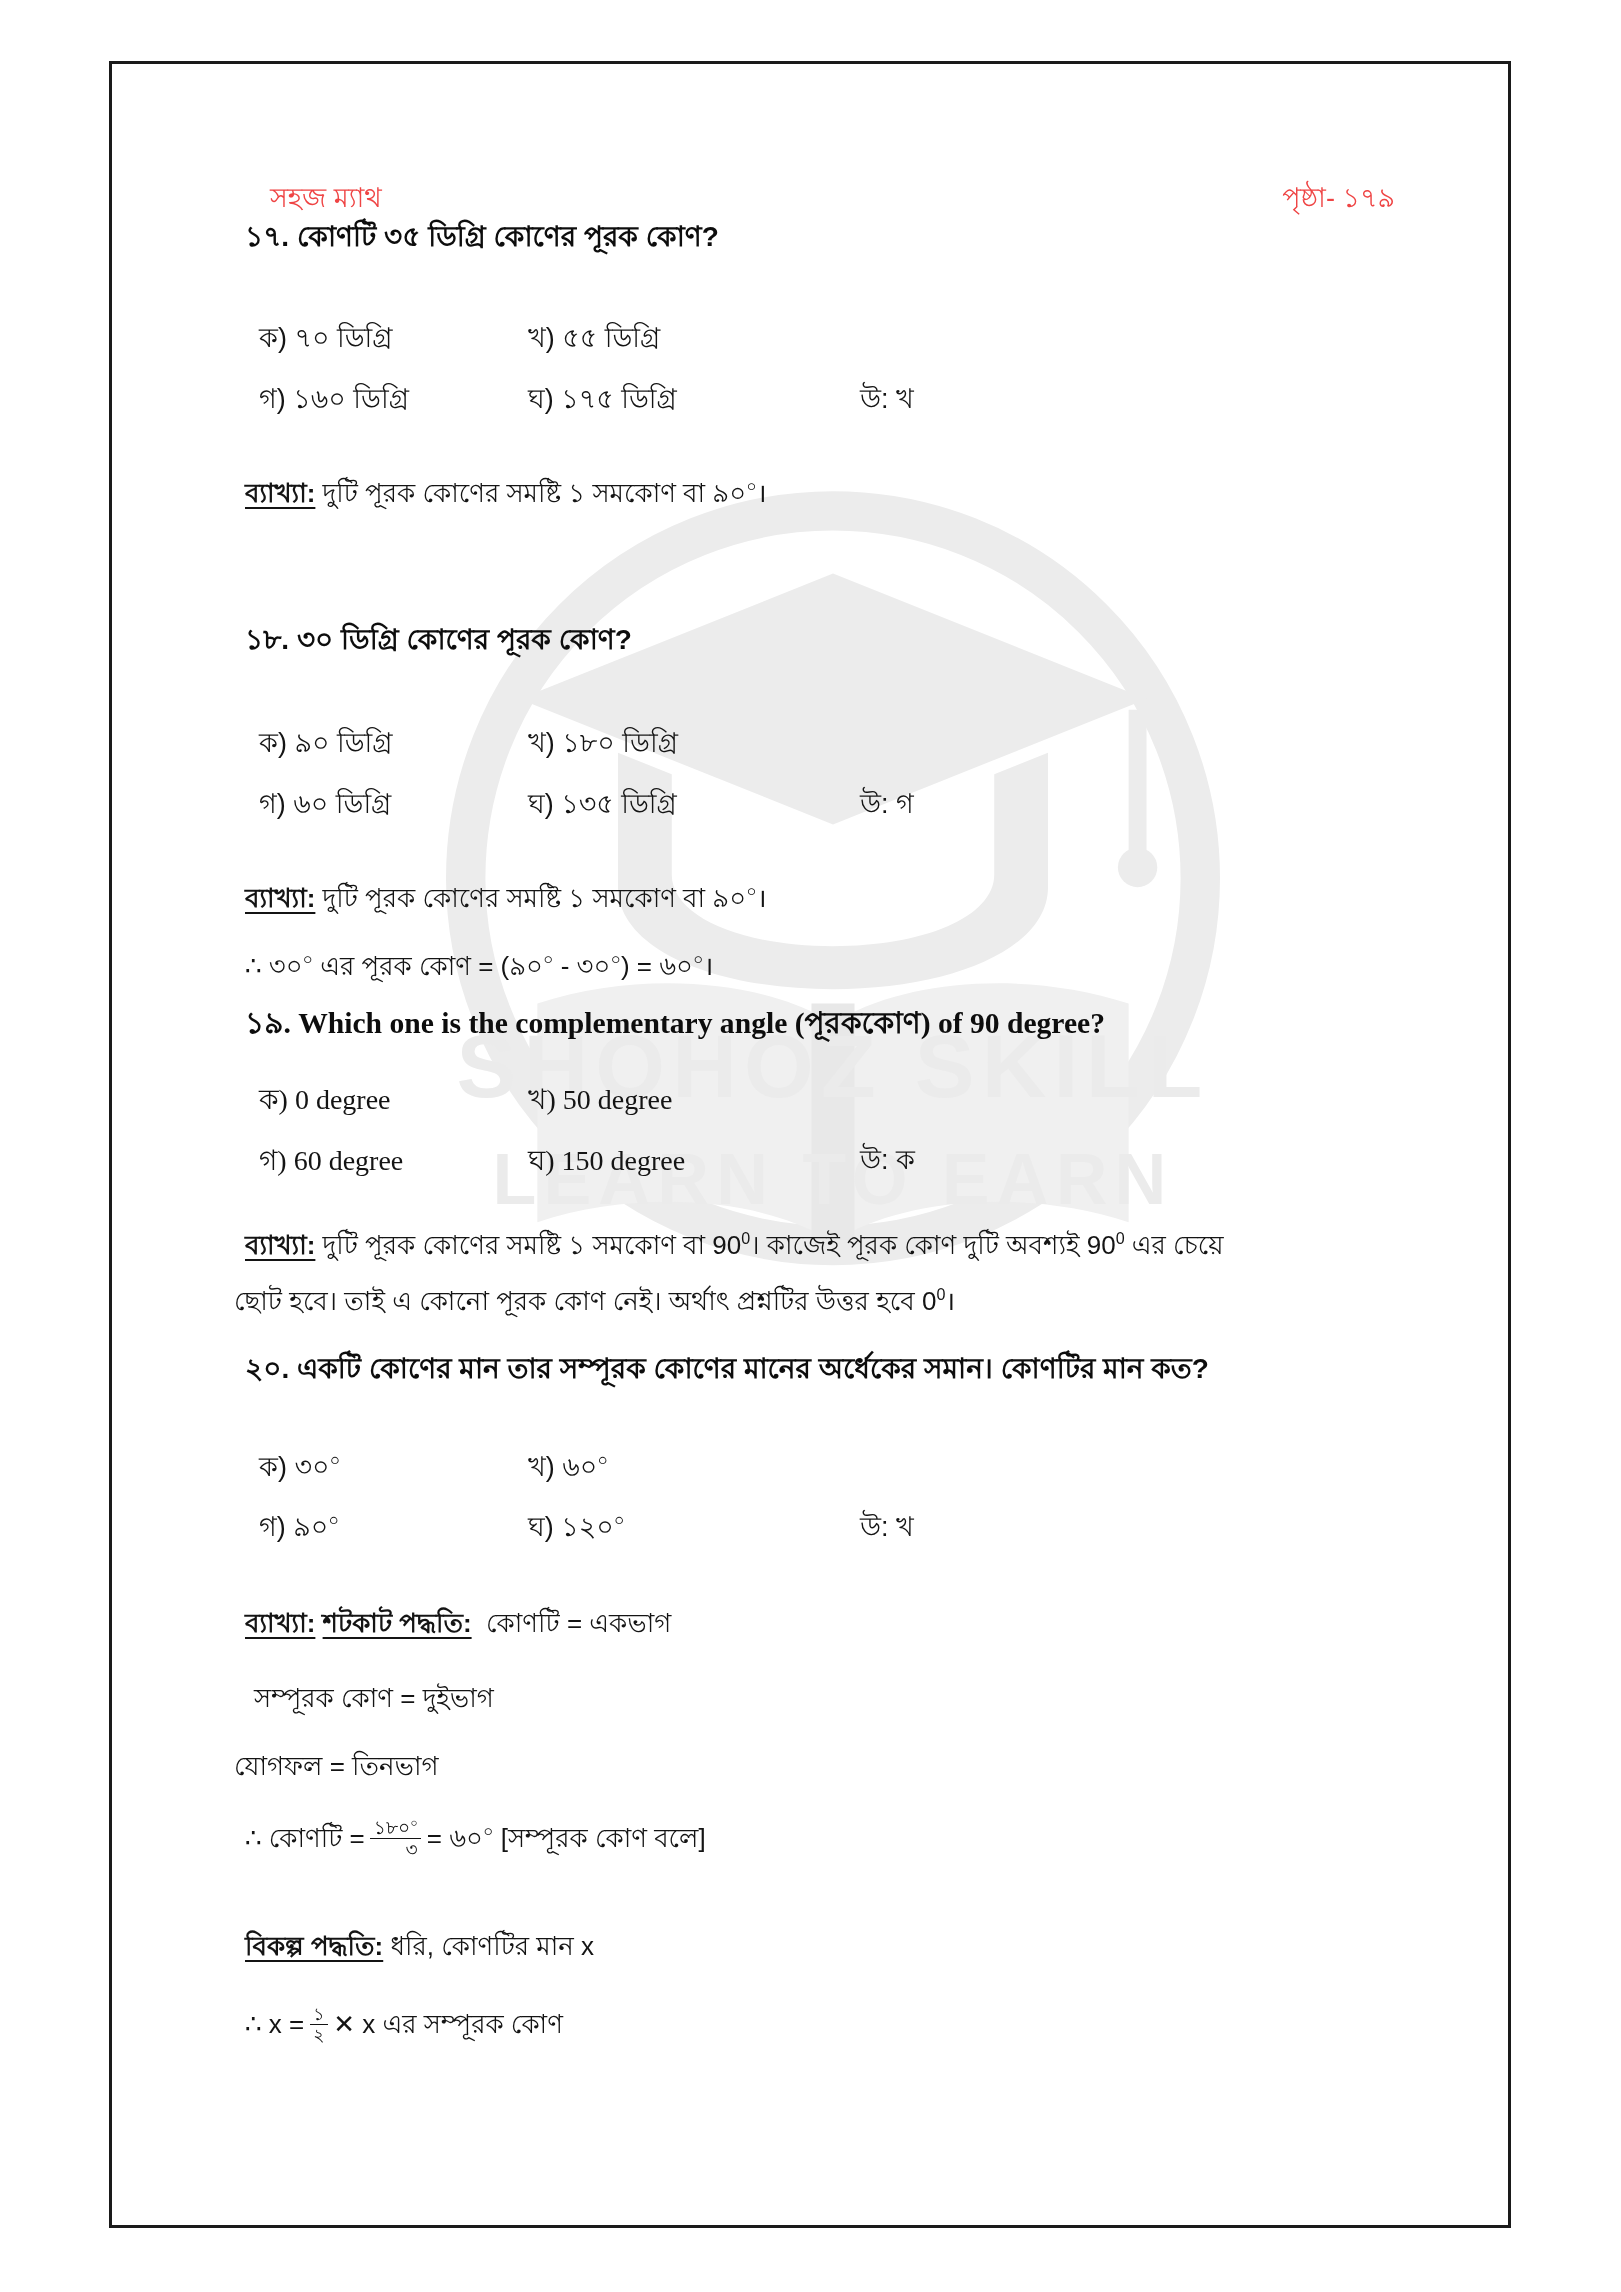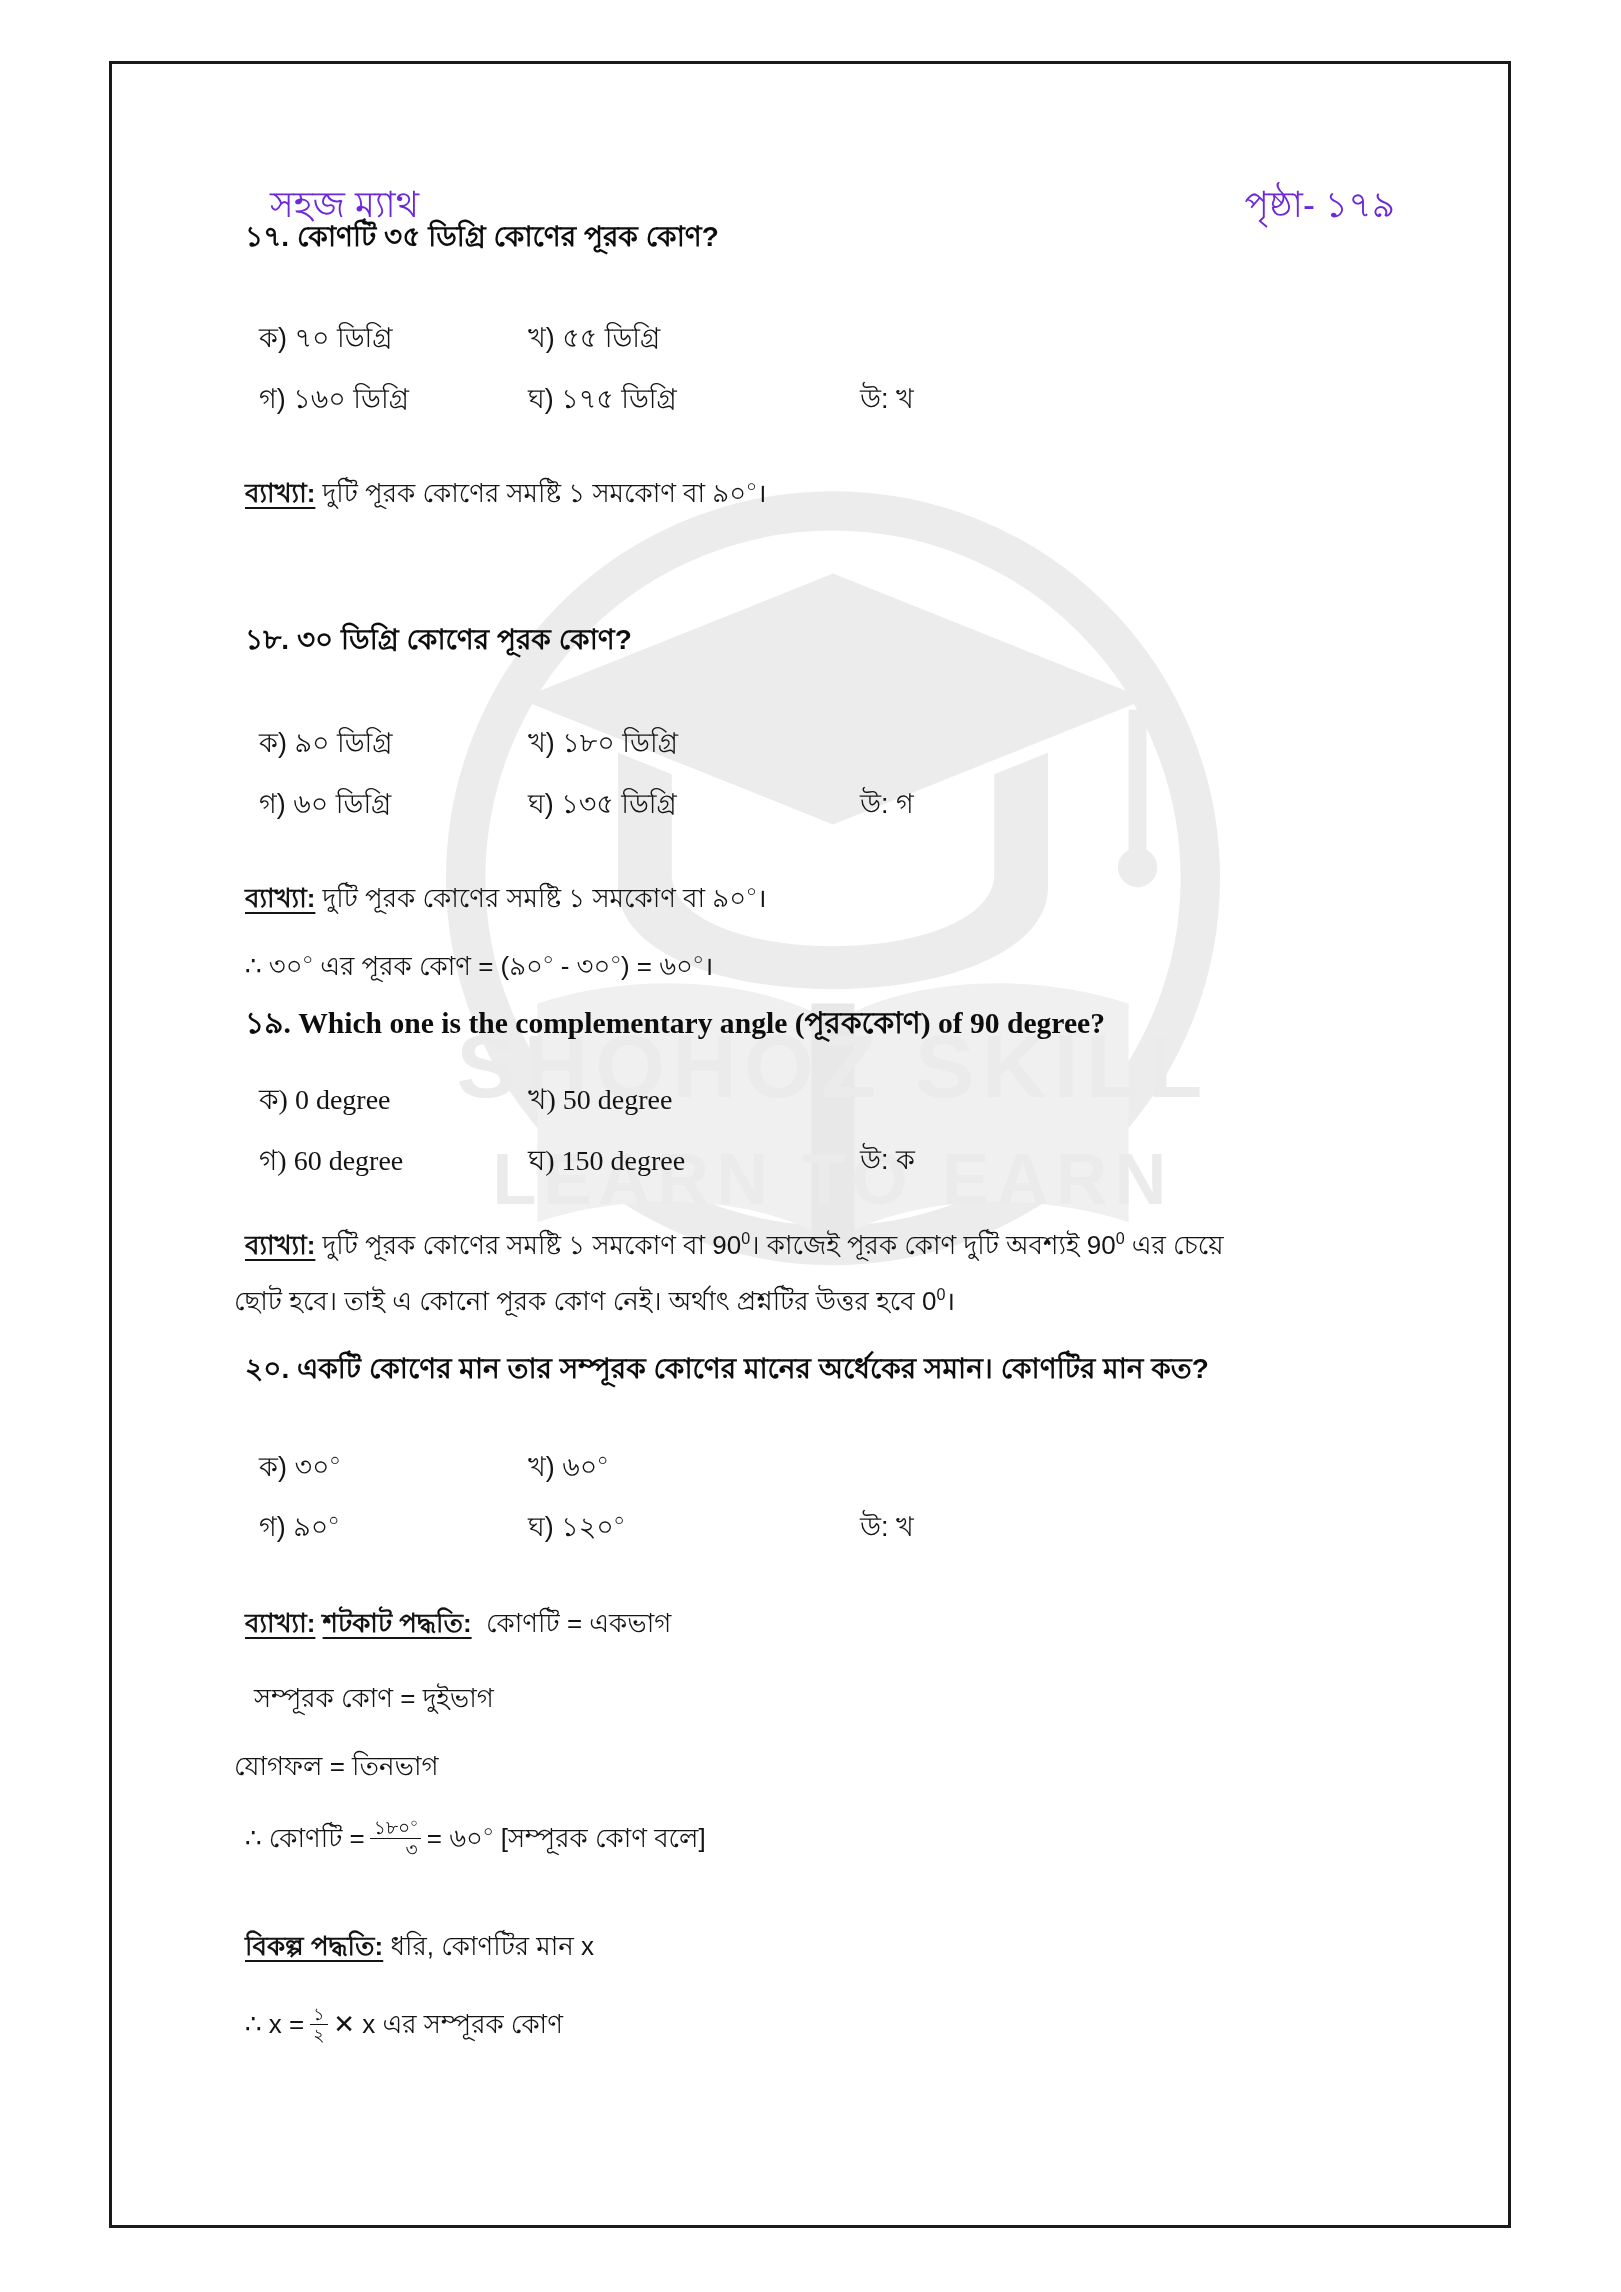--- a/index.html
+++ b/index.html
@@ -53,22 +53,22 @@
     top: 61px;
     width: 1402px;
     height: 2167px;
     z-index: 2;
   }
 
   .abs { position: absolute; white-space: nowrap; }
 
   
   .hdr {
-    font-size: 36px;
-    color: #6d28d9;
+    font-size: 27px;
+    color: #ef4444;
   }
   #hdr-title { left: 161px; top: 116px; }
   #hdr-page  { right: 116px; top: 116px; }
 
   
   .q-head {
     font-size: 28px;
     font-weight: bold;
     color: #0d0d0d;
     left: 136px;

